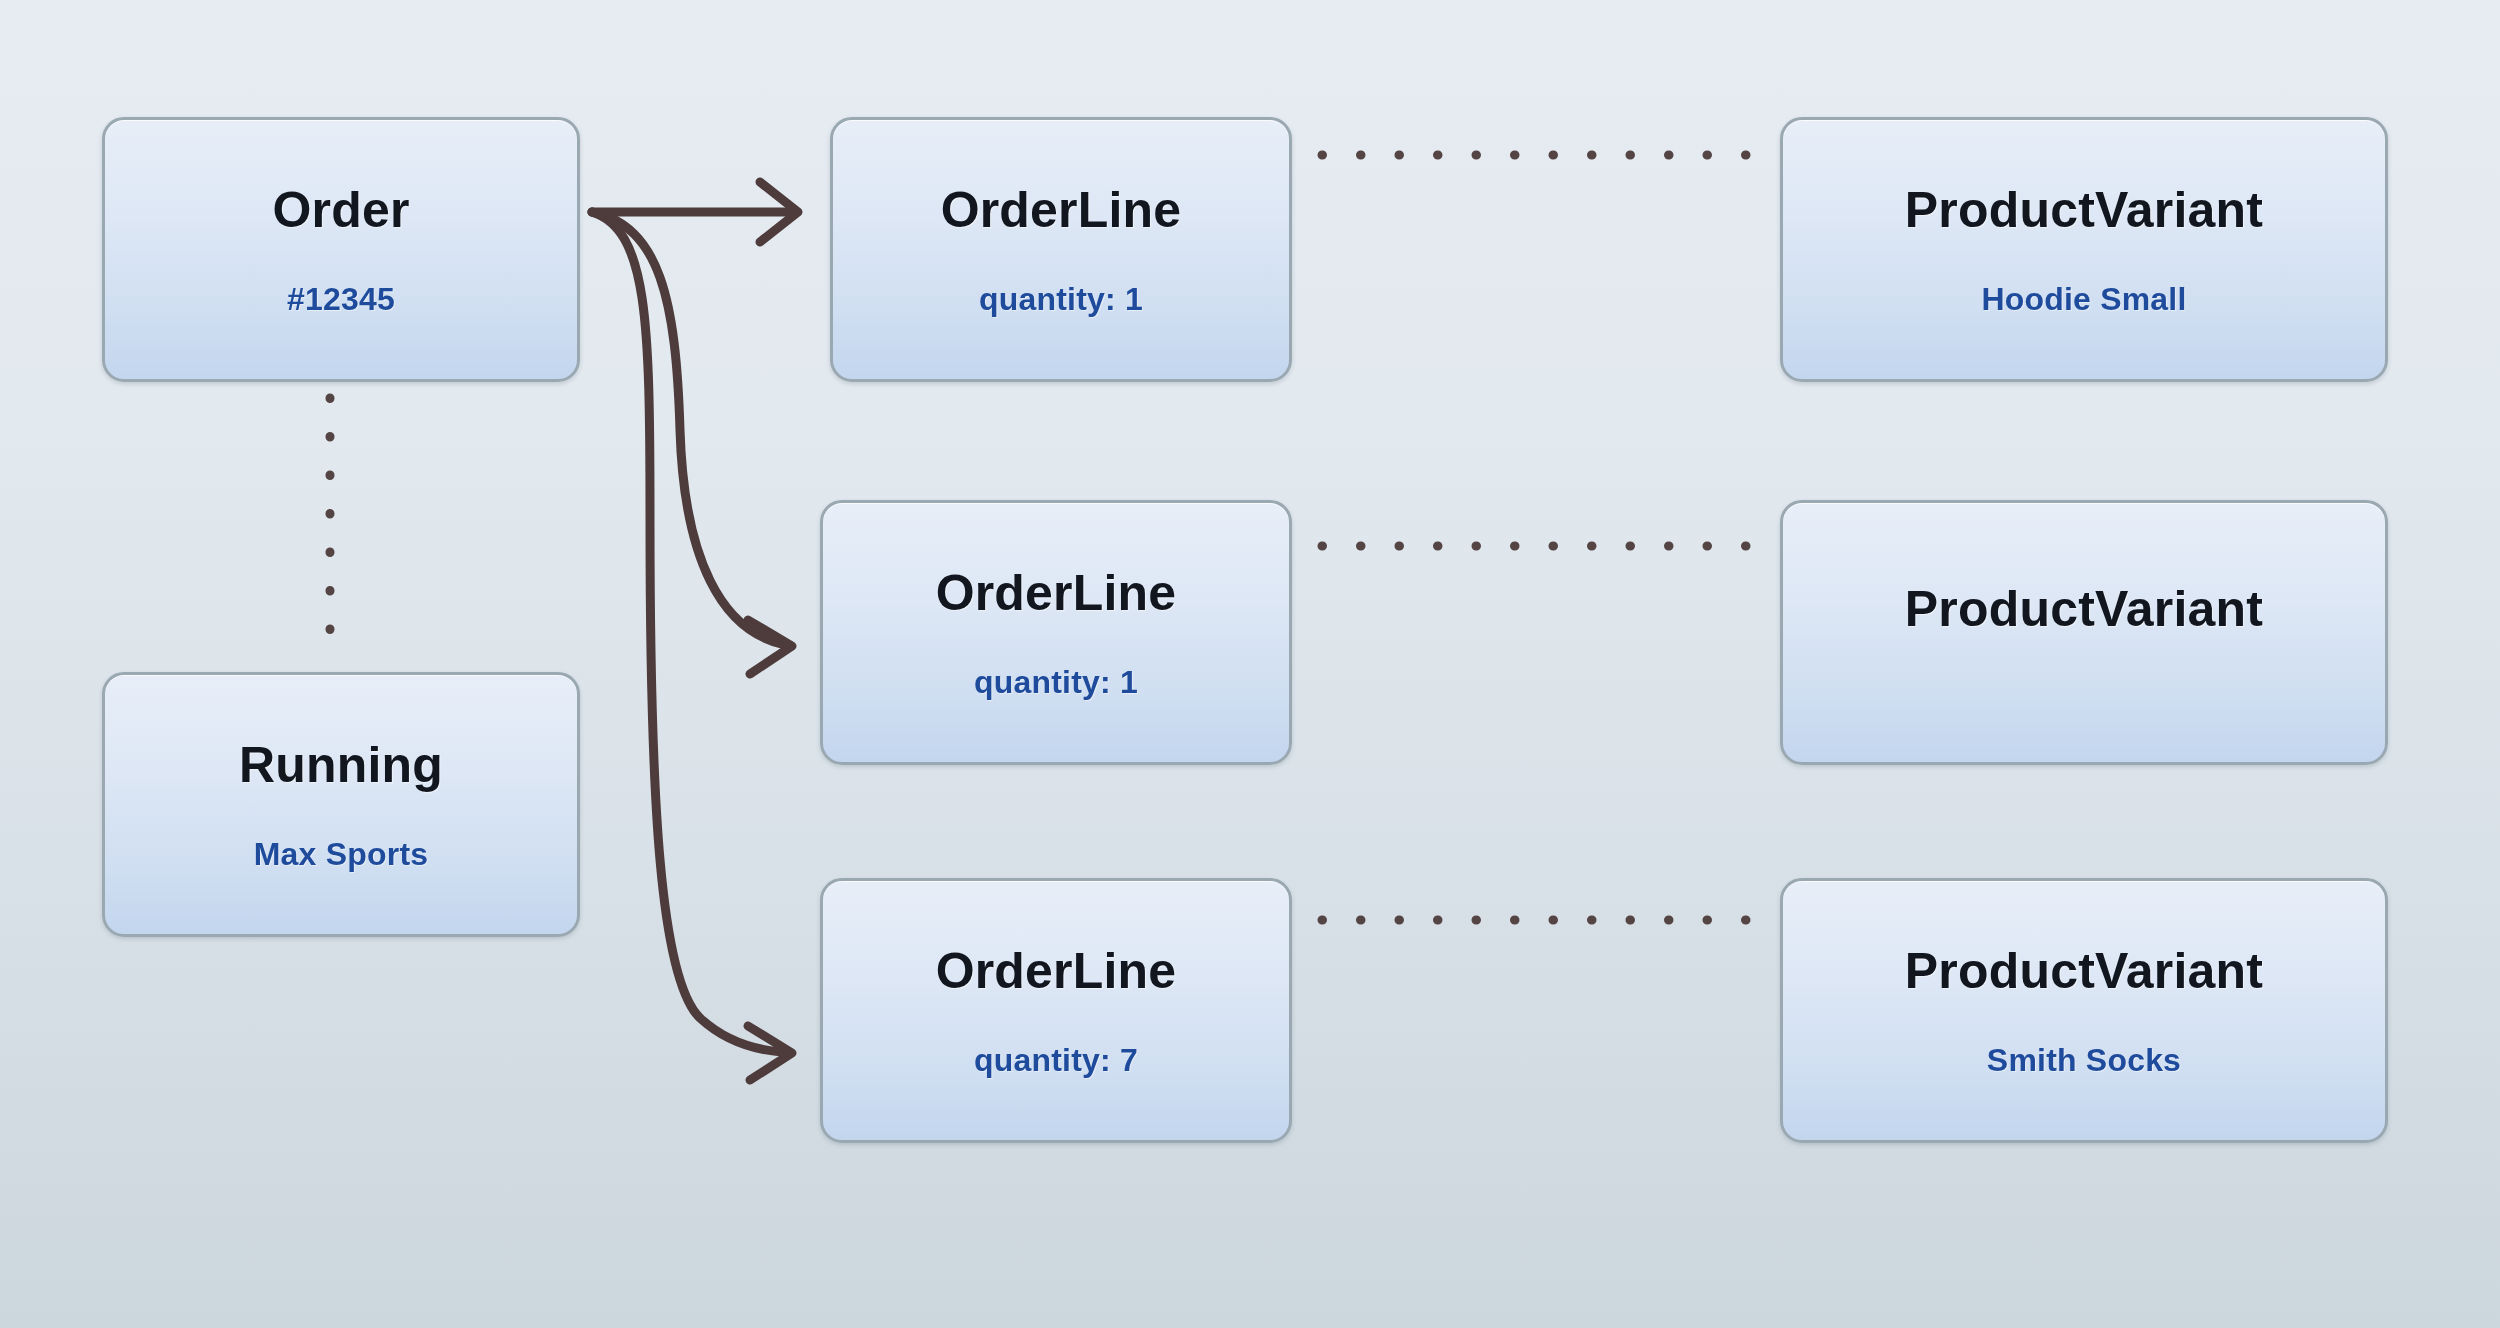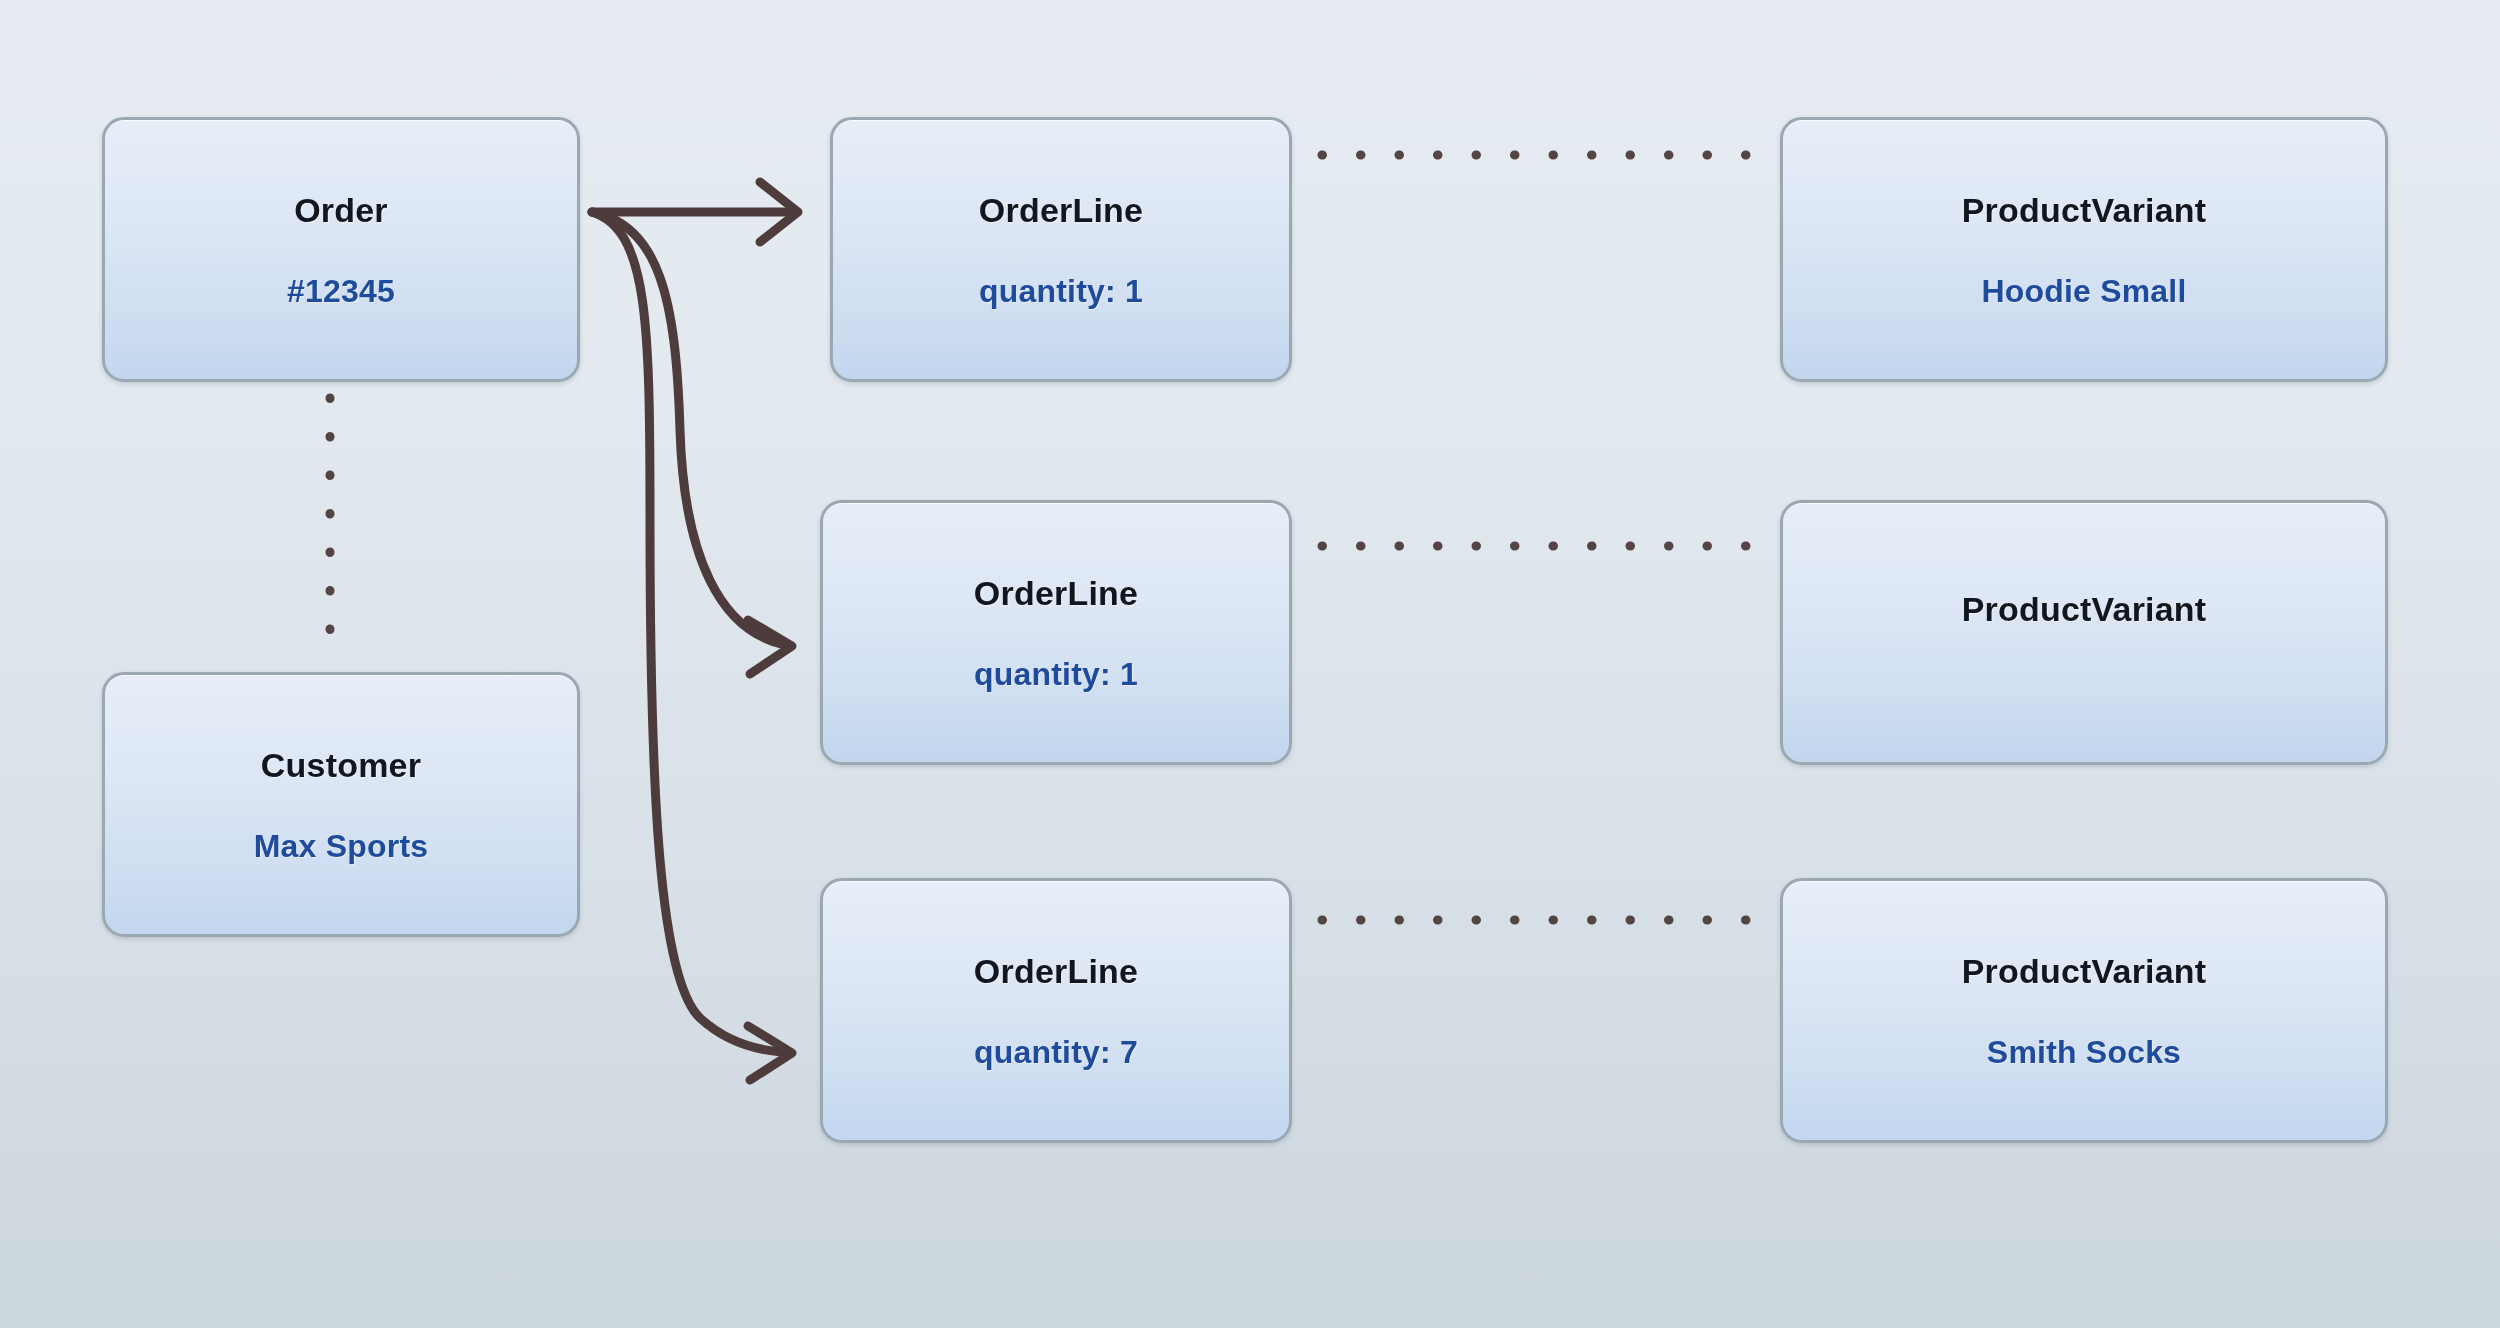--- a/index.html
+++ b/index.html
@@ -35,21 +35,21 @@
     border: 3px solid #9aa8b2;
     border-radius: 22px;
     background: linear-gradient(to bottom, #e7eef8 0%, #dde7f5 38%, #cfdef1 75%, #c3d6ee 100%);
     box-shadow: 0 2px 4px rgba(80,95,110,0.22), inset 0 1px 0 rgba(255,255,255,0.75);
     display: flex;
     flex-direction: column;
     align-items: center;
     justify-content: center;
   }
   .node .title {
-    font-size: 34px;
+    font-size: 50px;
     font-weight: bold;
     color: #12161f;
     letter-spacing: 0.2px;
     text-shadow: 1px 1px 1px rgba(255,255,255,0.55);
     line-height: 1;
     margin-bottom: 48px;
   }
   .node .value {
     font-size: 32px;
     font-weight: bold;
@@ -94,21 +94,21 @@
     <line x1="1322" y1="546" x2="1762" y2="546" stroke="#554444" stroke-width="9" stroke-linecap="round" stroke-dasharray="0.5 38"></line>
     <line x1="1322" y1="920" x2="1762" y2="920" stroke="#554444" stroke-width="9" stroke-linecap="round" stroke-dasharray="0.5 38"></line>
   </svg>
 
   <div class="node n-order">
     <div class="title">Order</div>
     <div class="value">#12345</div>
   </div>
 
   <div class="node n-customer">
-    <div class="title">Customer</div>
+    <div class="title">Running</div>
     <div class="value">Max Sports</div>
   </div>
 
   <div class="node n-line-1">
     <div class="title">OrderLine</div>
     <div class="value">quantity: 1</div>
   </div>
 
   <div class="node n-line-2">
     <div class="title">OrderLine</div>

